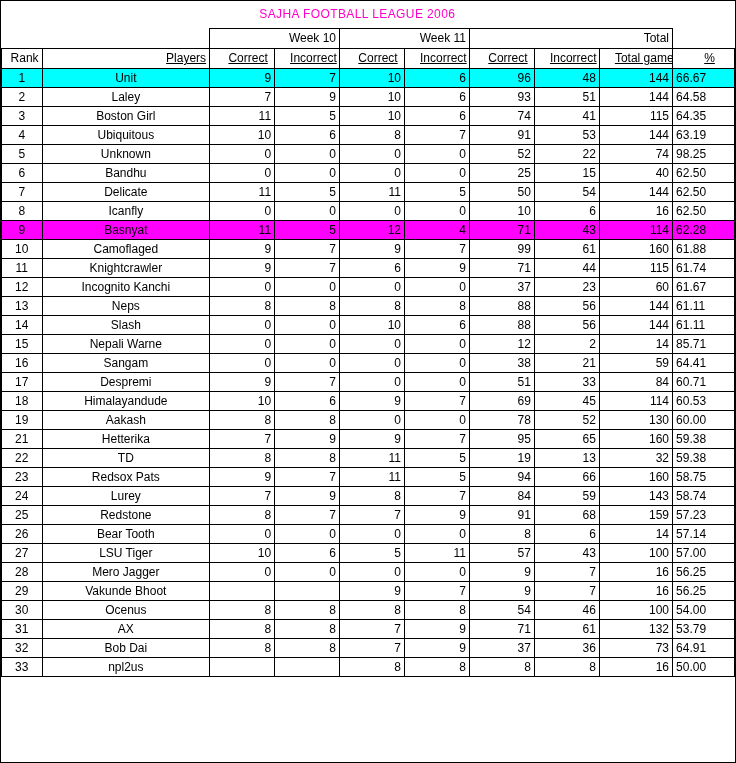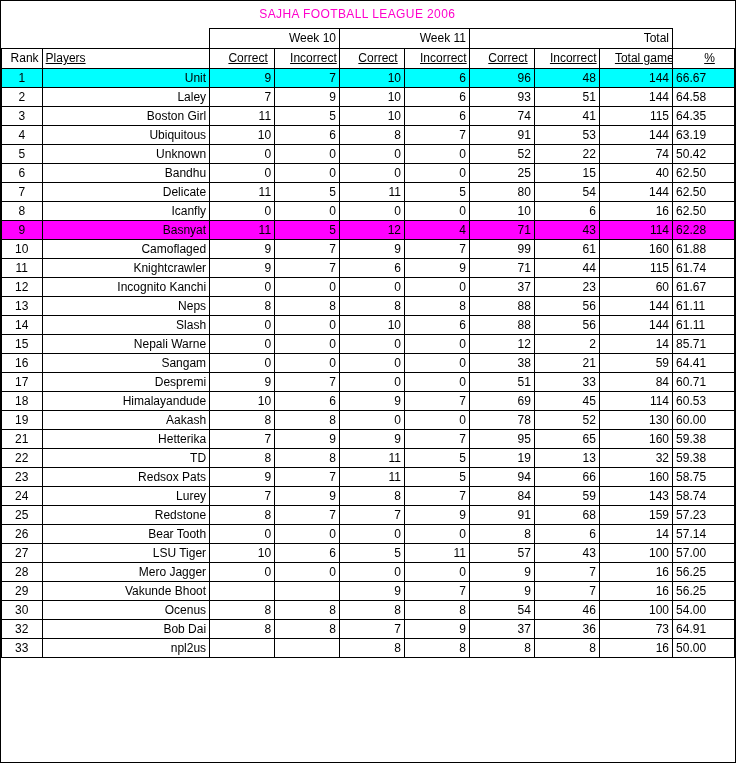--- a/index.html
+++ b/index.html
@@ -61,25 +61,25 @@
   }
   .blank-cell { border: none !important; }
   
   .colhdr {
     text-align: center;
     height: 20px !important;
     font-size: 12px;
   }
   .colhdr .u { text-decoration: underline; margin-left: 12px; }
   .hdr-rank { text-align: right; }
-  .hdr-players { text-align: left; font-size: 14px; font-weight: bold; }
+  .hdr-players { text-align: right; font-size: 14px; font-weight: bold; }
   .hdr-players span { text-decoration: underline; }
   
   .c-rank { text-align: center; }
-  .c-player { text-align: right; padding-left: 6px; font-size: 13px; }
+  .c-player { text-align: center; padding-left: 6px; font-size: 13px; }
   .c-num { text-align: right; padding-right: 6px; }
   .c-pct { text-align: left; padding-right: 6px; }
   tr.hl-cyan td { background: #00ffff; }
   tr.hl-magenta td { background: #ff00ff; }
   col.w-rank { width: 40px; }
   col.w-player { width: 165px; }
   col.w-num { width: 64px; }
   col.w-total { width: 72px; }
   col.w-pct { width: 61px; }
 </style>
@@ -179,42 +179,42 @@
         <tr>
           <td class="c-rank">5</td>
           <td class="c-player">Unknown</td>
           <td class="c-num">0</td>
           <td class="c-num">0</td>
           <td class="c-num">0</td>
           <td class="c-num">0</td>
           <td class="c-num">52</td>
           <td class="c-num">22</td>
           <td class="c-num">74</td>
-          <td class="c-pct">50.42</td>
+          <td class="c-pct">98.25</td>
         </tr>
         <tr>
           <td class="c-rank">6</td>
           <td class="c-player">Bandhu</td>
           <td class="c-num">0</td>
           <td class="c-num">0</td>
           <td class="c-num">0</td>
           <td class="c-num">0</td>
           <td class="c-num">25</td>
           <td class="c-num">15</td>
           <td class="c-num">40</td>
           <td class="c-pct">62.50</td>
         </tr>
         <tr>
           <td class="c-rank">7</td>
           <td class="c-player">Delicate</td>
           <td class="c-num">11</td>
           <td class="c-num">5</td>
           <td class="c-num">11</td>
           <td class="c-num">5</td>
-          <td class="c-num">80</td>
+          <td class="c-num">50</td>
           <td class="c-num">54</td>
           <td class="c-num">144</td>
           <td class="c-pct">62.50</td>
         </tr>
         <tr>
           <td class="c-rank">8</td>
           <td class="c-player">Icanfly</td>
           <td class="c-num">0</td>
           <td class="c-num">0</td>
           <td class="c-num">0</td>
@@ -470,20 +470,32 @@
           <td class="c-num">8</td>
           <td class="c-num">8</td>
           <td class="c-num">8</td>
           <td class="c-num">8</td>
           <td class="c-num">54</td>
           <td class="c-num">46</td>
           <td class="c-num">100</td>
           <td class="c-pct">54.00</td>
         </tr>
         <tr>
+          <td class="c-rank">31</td>
+          <td class="c-player">AX</td>
+          <td class="c-num">8</td>
+          <td class="c-num">8</td>
+          <td class="c-num">7</td>
+          <td class="c-num">9</td>
+          <td class="c-num">71</td>
+          <td class="c-num">61</td>
+          <td class="c-num">132</td>
+          <td class="c-pct">53.79</td>
+        </tr>
+        <tr>
           <td class="c-rank">32</td>
           <td class="c-player">Bob Dai</td>
           <td class="c-num">8</td>
           <td class="c-num">8</td>
           <td class="c-num">7</td>
           <td class="c-num">9</td>
           <td class="c-num">37</td>
           <td class="c-num">36</td>
           <td class="c-num">73</td>
           <td class="c-pct">64.91</td>

